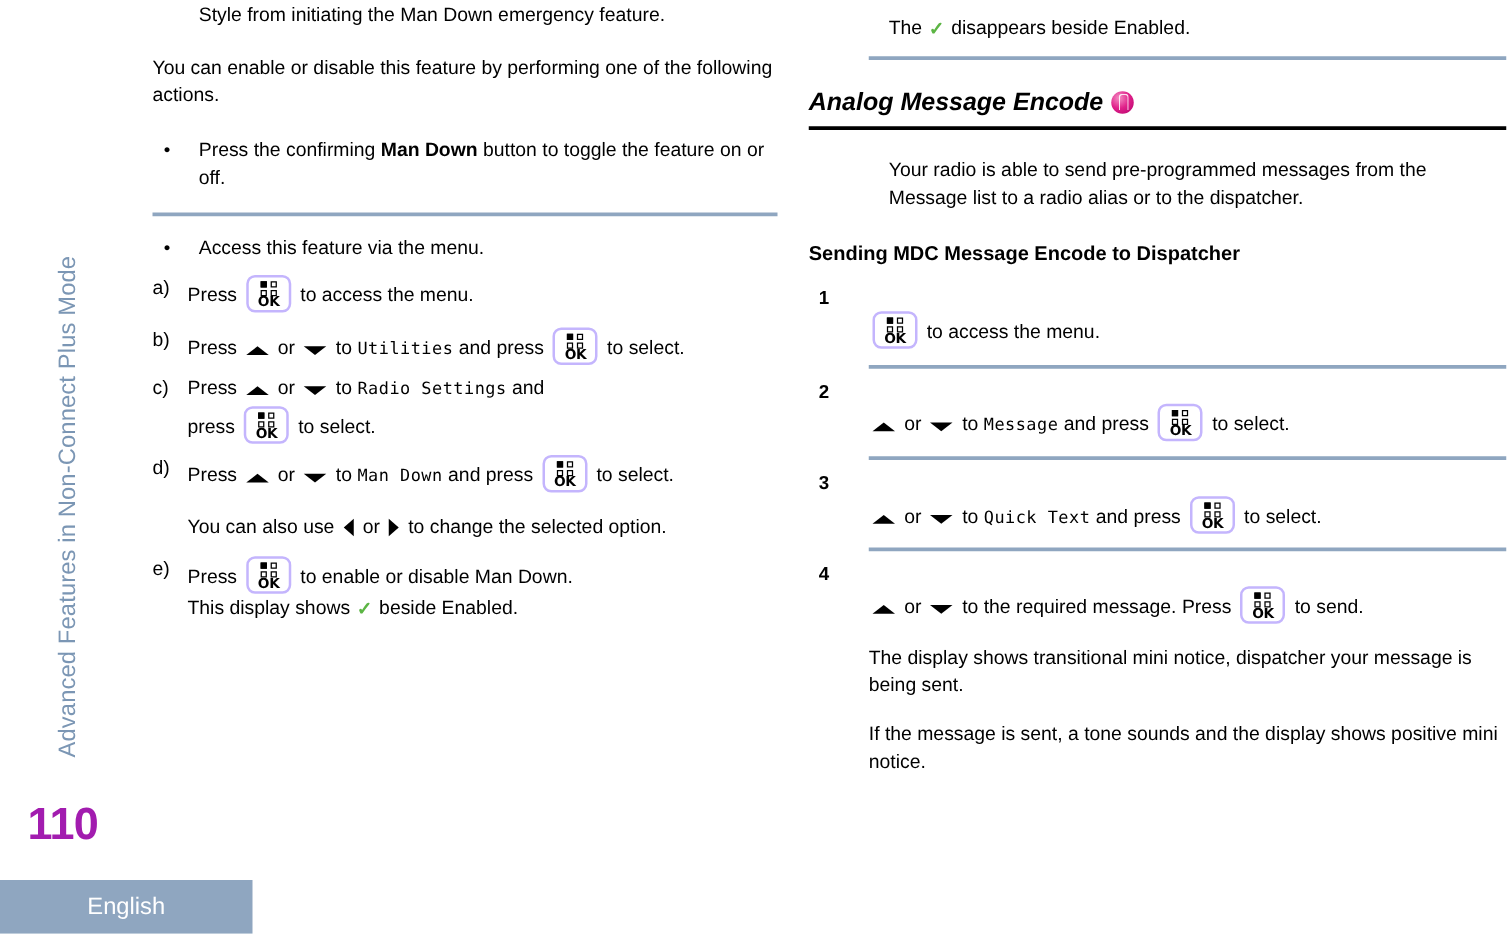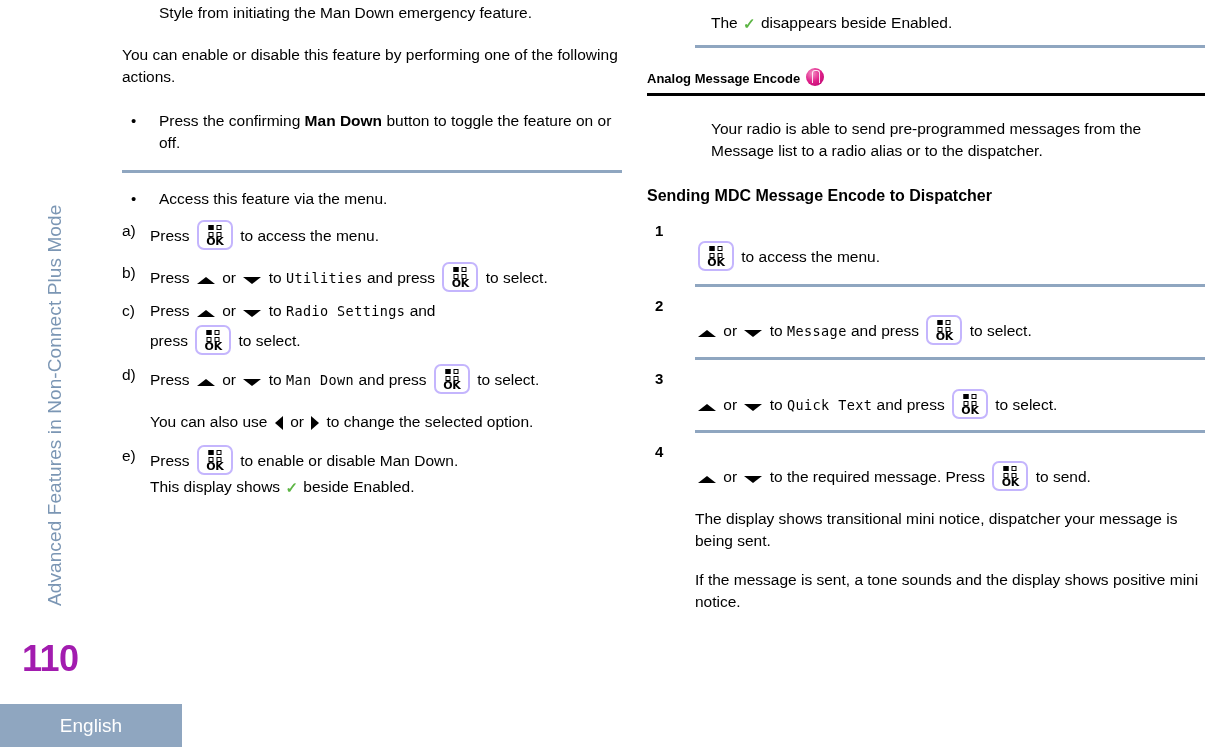--- a/index.html
+++ b/index.html
@@ -43,21 +43,21 @@
     top: 638px;
     font-size: 36px;
     font-weight: bold;
     color: #a21caf;
     letter-spacing: -0.5px;
   }
   #lang-banner {
     position: absolute;
     left: 0;
     top: 704px;
-    width: 182px;
+    width: 202px;
     height: 43px;
     background: #8fa6c0;
     color: #ffffff;
     font-size: 19px;
     display: flex;
     align-items: center;
     justify-content: center;
   }
 
   
@@ -79,26 +79,27 @@
   .indent-2 { margin-left: 64px; }
 
   .rule {
     height: 3px;
     background: #8fa6c0;
     margin: 13px 0 15px 0;
   }
   .rule.indented { margin-left: 48px; }
 
   h2.section-heading {
-    font-size: 13px;
+    font-size: 20px;
     font-weight: bold;
     margin: 0 0 0 0;
     padding: 0 0 4px 0;
     border-bottom: 3px solid #000000;
     display: block;
+    font-style: italic;
   }
   h3.sub-heading {
     font-size: 16px;
     font-weight: bold;
     margin: 18px 0 12px 0;
   }
 
   
   .bullet-row {
     display: flex;

